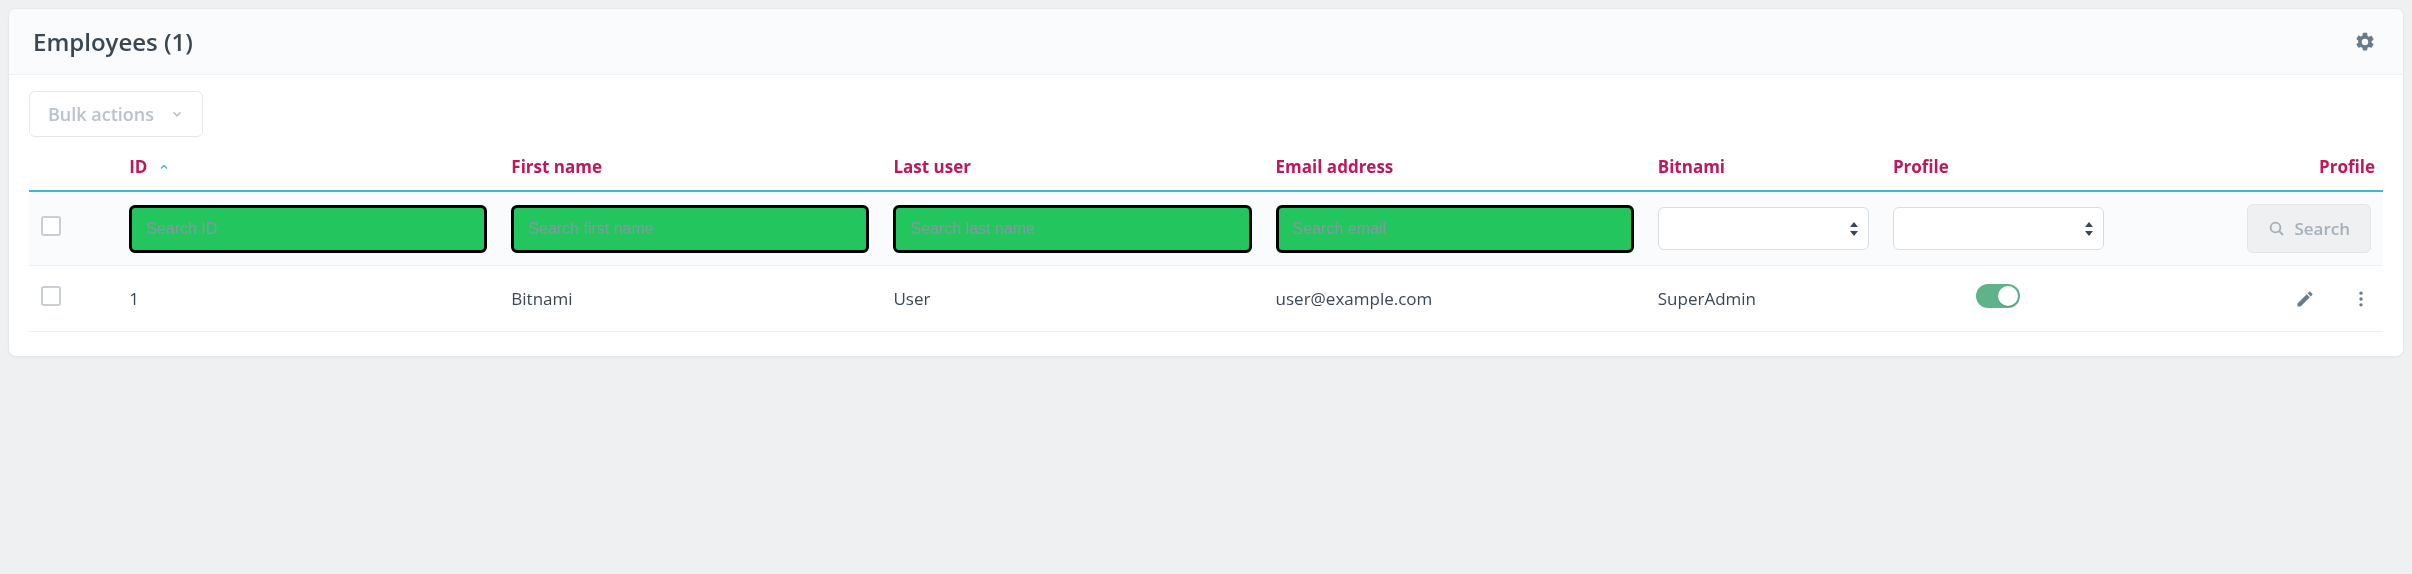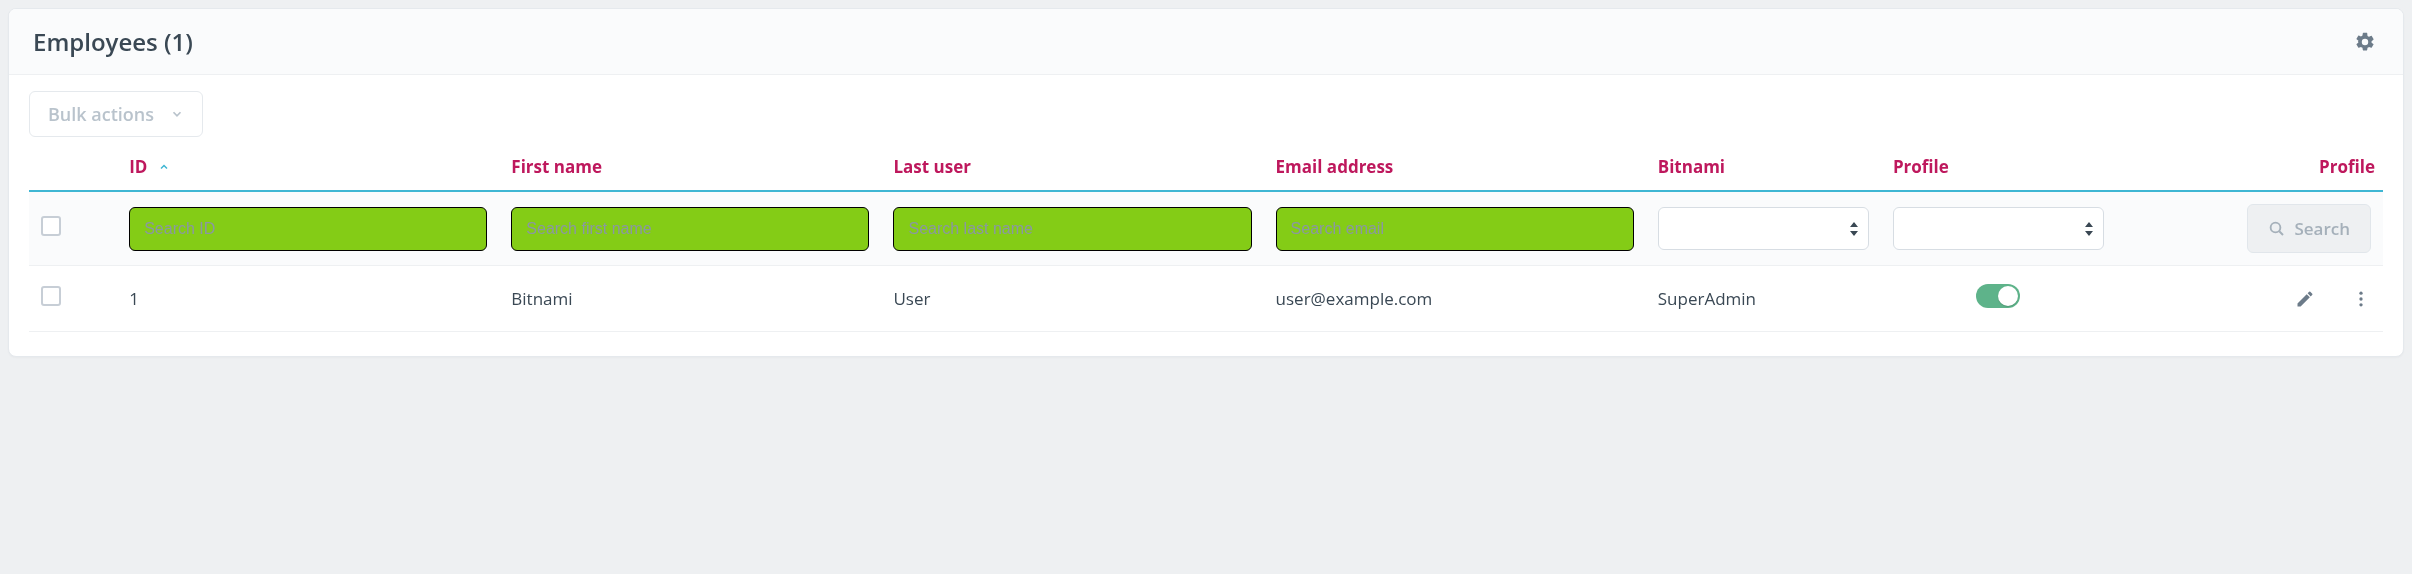--- a/index.html
+++ b/index.html
@@ -71,26 +71,26 @@
   thead th.actions-h { text-align:right; padding-right:8px; }
   .sort-ind { display:inline-flex; align-items:center; color:#3fb6d3; margin-left:6px; }
 
   tr.filter-row td {
     padding:12px 12px;
     background:#fafbfc;
     border-bottom:1px solid #eef0f2;
   }
   .f-input {
     width:100%;
-    border:1px solid #000000;
+    border:3px solid #000000;
     border-radius:6px;
     padding:12px 14px;
     font-size:16px;
     color:#3a4854;
-    background:#84cc16;
+    background:#22c55e;
   }
   .f-input::placeholder { color:#8a97a3; }
   .f-select {
     width:100%;
     border:1px solid #d7dde3;
     border-radius:6px;
     padding:12px 28px 12px 12px;
     font-size:16px;
     color:#3a4854;
     background:#fff;

